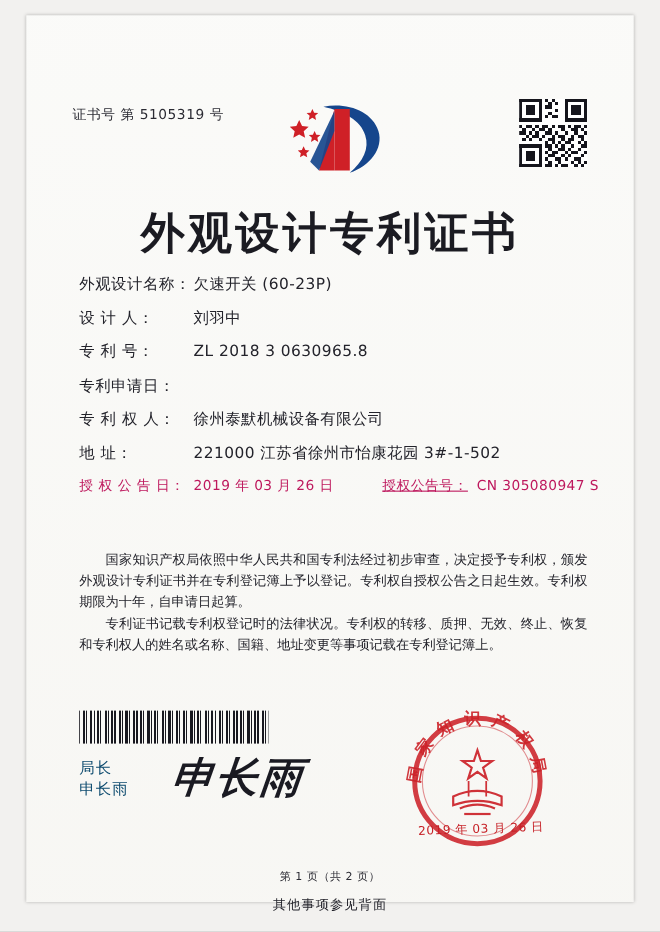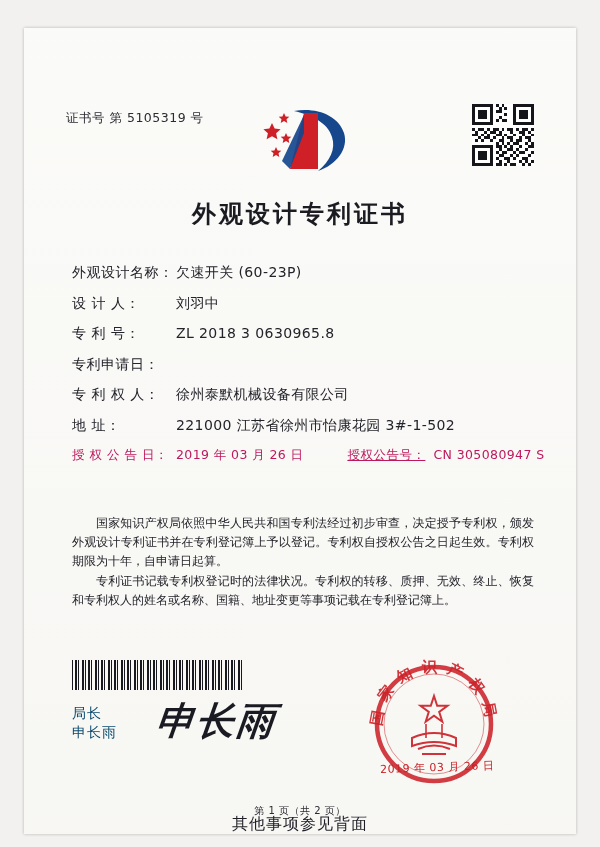--- a/index.html
+++ b/index.html
@@ -20,21 +20,20 @@
     background: #f2f1ef;
   }
   .sheet {
     position: absolute;
     left: 24px;
     top: 14px;
     width: 552px;
     height: 806px;
     background: #fbfbf9;
     box-shadow: 0 0 3px rgba(0,0,0,0.25);
-    margin-top: 14px;
   }
   
   .sheet::after {
     content: "";
     position: absolute;
     inset: 0;
     background: linear-gradient(180deg, rgba(250,250,248,0.6), rgba(245,244,240,0.6));
     pointer-events: none;
   }
   .layer { position: absolute; z-index: 3; }
@@ -69,21 +68,21 @@
     background: #ffffff;
   }
 
   
   .title {
     left: 0;
     top: 170px;
     width: 552px;
     text-align: center;
     font-family: "DejaVu Sans", sans-serif;
-    font-size: 24px;
+    font-size: 40px;
     font-weight: bold;
     color: #1b1b22;
     letter-spacing: 3px;
   }
 
   
   .fields {
     left: 48px;
     top: 236px;
     width: 470px;
@@ -183,21 +182,21 @@
     text-align: center;
     font-size: 10px;
     color: #2b2b33;
     letter-spacing: 0.5px;
   }
   .footer-note {
     left: 0;
     top: 814px;
     width: 600px;
     text-align: center;
-    font-size: 16px;
+    font-size: 12px;
     color: #1f1f27;
     letter-spacing: 1px;
     z-index: 6;
   }
 </style>
 </head>
 <body>
 
 <div class="page">
   <div class="sheet">

